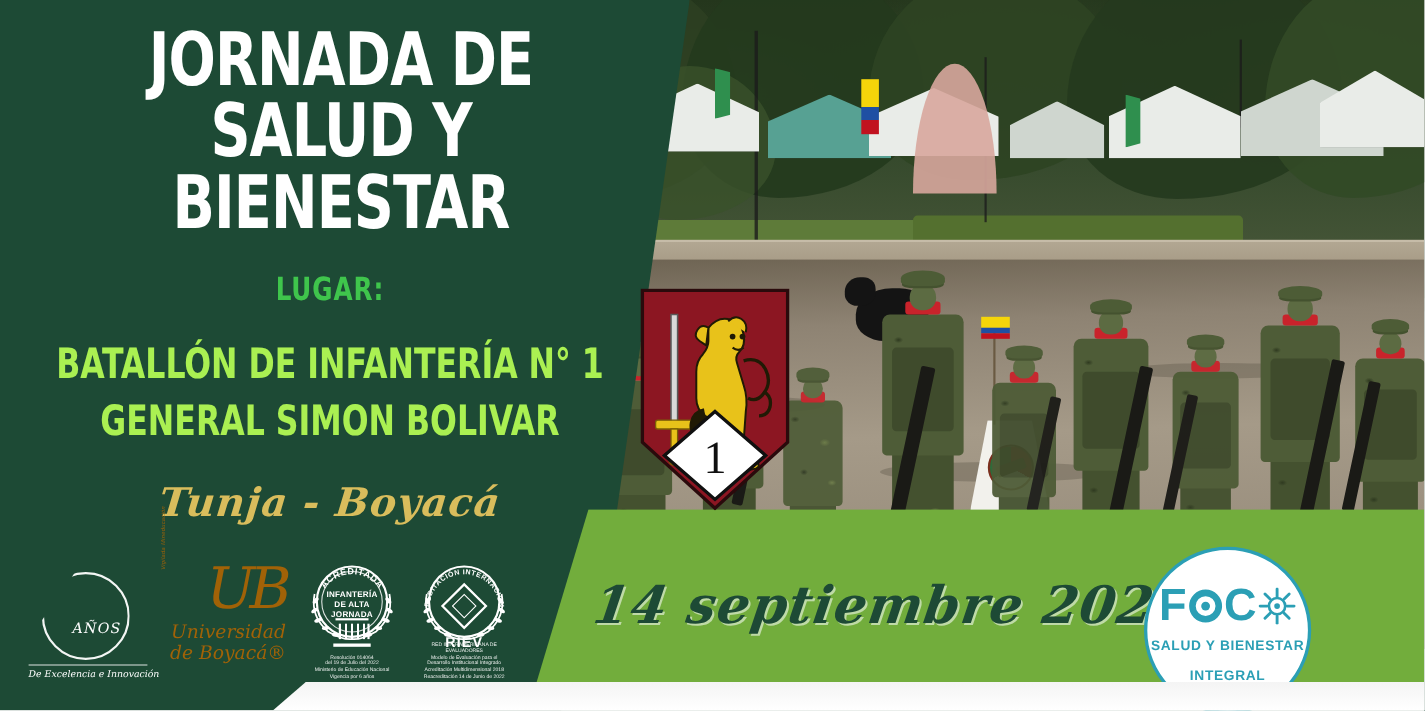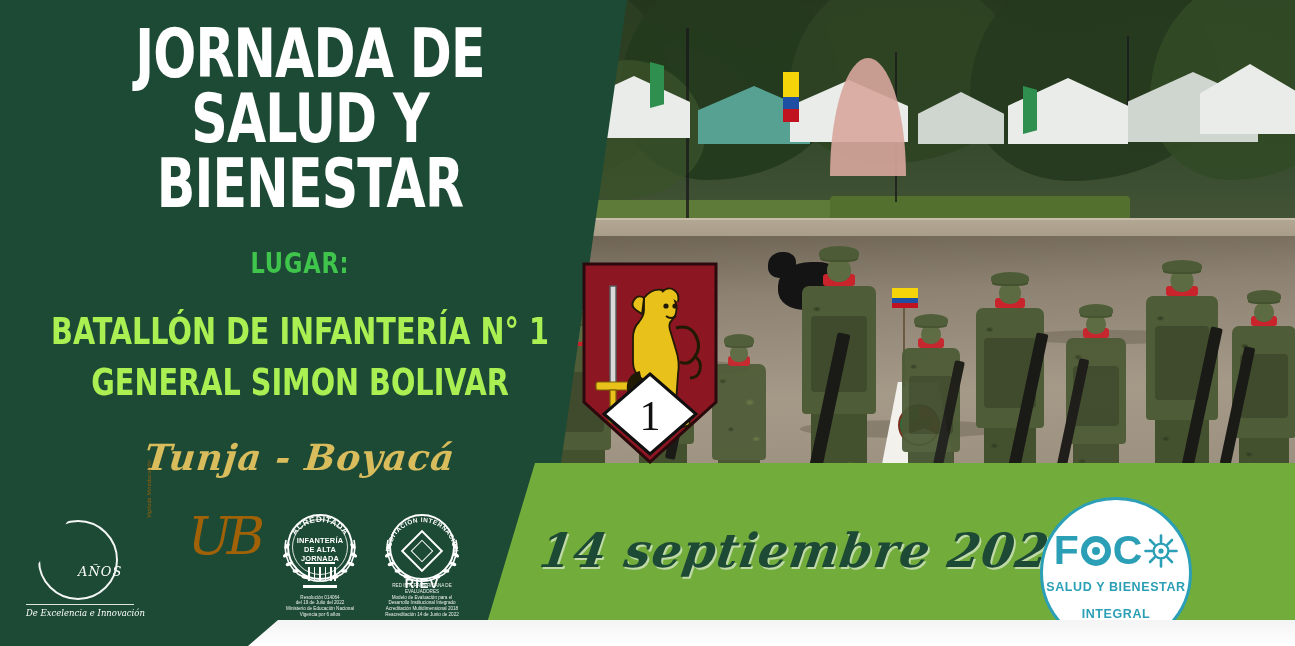--- a/index.html
+++ b/index.html
@@ -207,21 +207,21 @@
     letter-spacing:-3px; color:#ffffff;
     -webkit-text-stroke:0px;
   }
   .logo-45 .swirl {
     position:absolute; left:12px; top:12px; width:80px; height:80px;
     border:2px solid #ffffff; border-radius:50%;
     clip-path:polygon(38% 0, 100% 0, 100% 100%, 0 100%, 0 55%);
     opacity:.95;
   }
   .logo-45 .anos {
-    position:absolute; left:52px; top:56px;
+    position:absolute; left:40px; top:56px;
     font-family:"DejaVu Serif","Liberation Serif", serif;
     font-style:italic; font-size:13px; letter-spacing:1px;
   }
   .logo-45 .tag {
     position:absolute; left:0; bottom:2px; width:108px;
     border-top:1px solid rgba(255,255,255,.85);
     padding-top:3px;
     font-family:"DejaVu Serif","Liberation Serif", serif;
     font-style:italic; font-size:8.5px; text-align:center; white-space:nowrap;
   }
@@ -595,20 +595,24 @@
 
     <div class="logo-45">
       <div class="swirl"></div>
       <div class="anos">AÑOS</div>
       <div class="tag">De Excelencia e Innovación</div>
     </div>
 
     <div class="logo-ub">
       <div class="vig">Vigilada Mineducación</div>
       <div class="mono">UB</div>
+      <div class="name">
+        <span>Universidad</span><br>
+        <span>de Boyacá®</span>
+      </div>
     </div>
 
     <div class="seal">
       <svg class="laurel" viewBox="0 0 84 62">
         <path d="M8 20 Q4 40 20 54 Q34 62 42 61" fill="none" stroke="#fff" stroke-width="1.6"></path>
         <path d="M76 20 Q80 40 64 54 Q50 62 42 61" fill="none" stroke="#fff" stroke-width="1.6"></path>
         <g fill="#fff">
           <ellipse cx="9" cy="26" rx="3.4" ry="1.8" transform="rotate(-50 9 26)"></ellipse>
           <ellipse cx="8" cy="35" rx="3.4" ry="1.8" transform="rotate(-35 8 35)"></ellipse>
           <ellipse cx="11" cy="44" rx="3.4" ry="1.8" transform="rotate(-20 11 44)"></ellipse>

